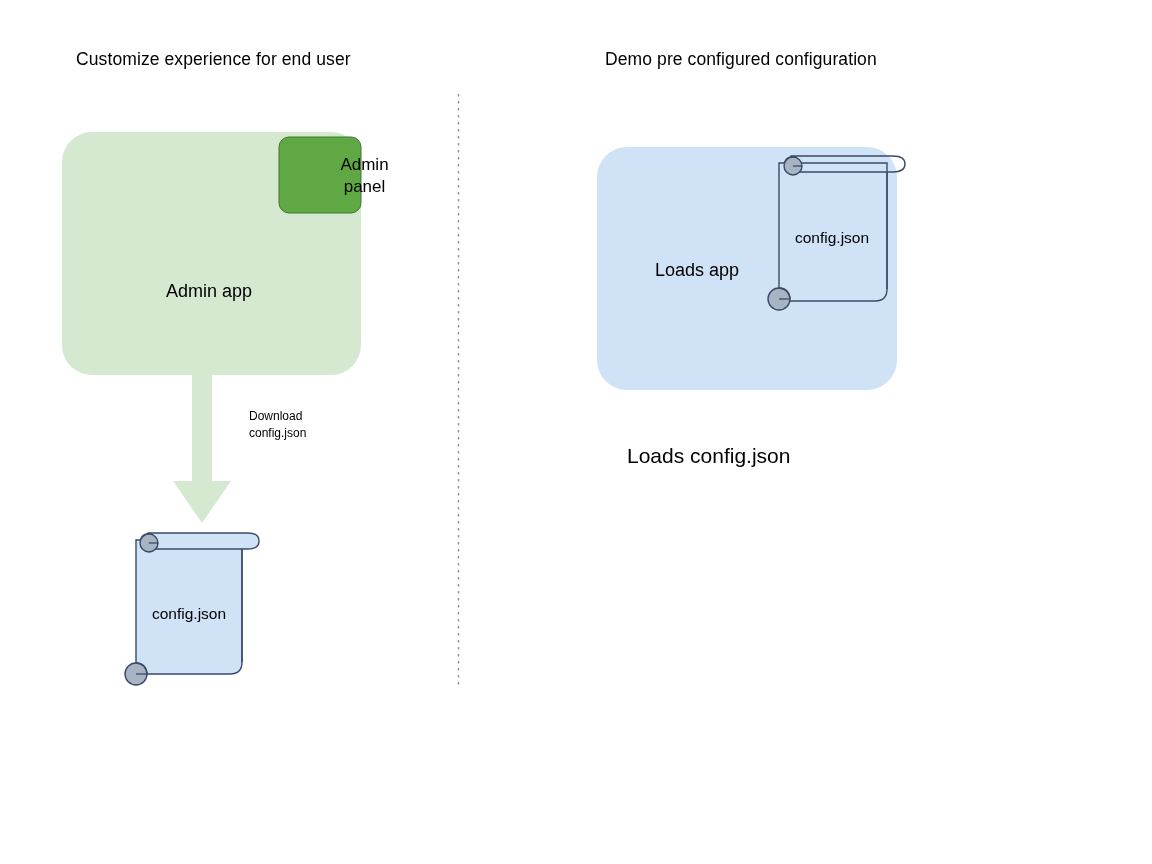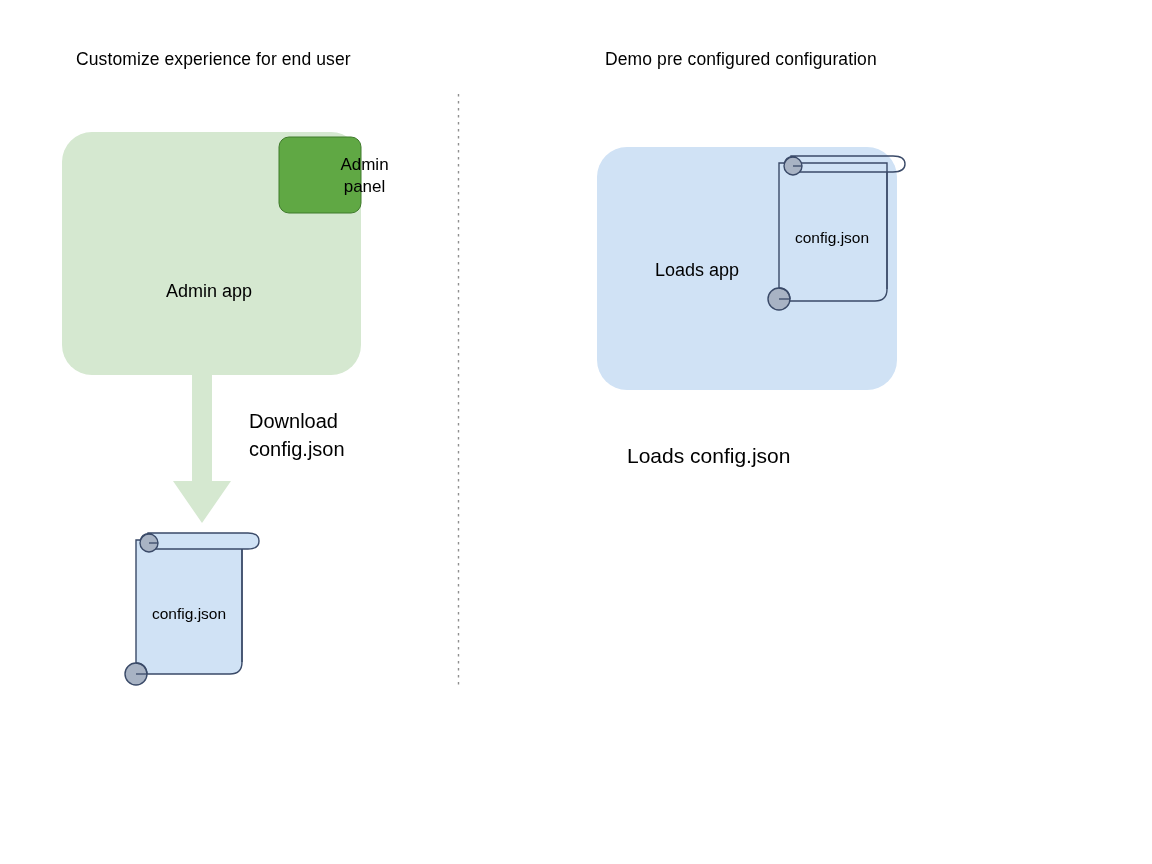--- a/index.html
+++ b/index.html
@@ -43,21 +43,21 @@
     text-align: center;
     line-height: 1.3;
   }
   .app-lbl {
     font-size: 18px;
   }
   .doc-lbl {
     font-size: 15.5px;
   }
   .edge-lbl {
-    font-size: 20px;
+    font-size: 12px;
     line-height: 1.38;
   }
   .caption-lbl {
     font-size: 21px;
   }
   
   #title-left  { left: 76px;  top: 48px; }
   #title-right { left: 605px; top: 48px; }
   
   #admin-app-label { left: 166px; top: 243px; margin-top: 37px; }

